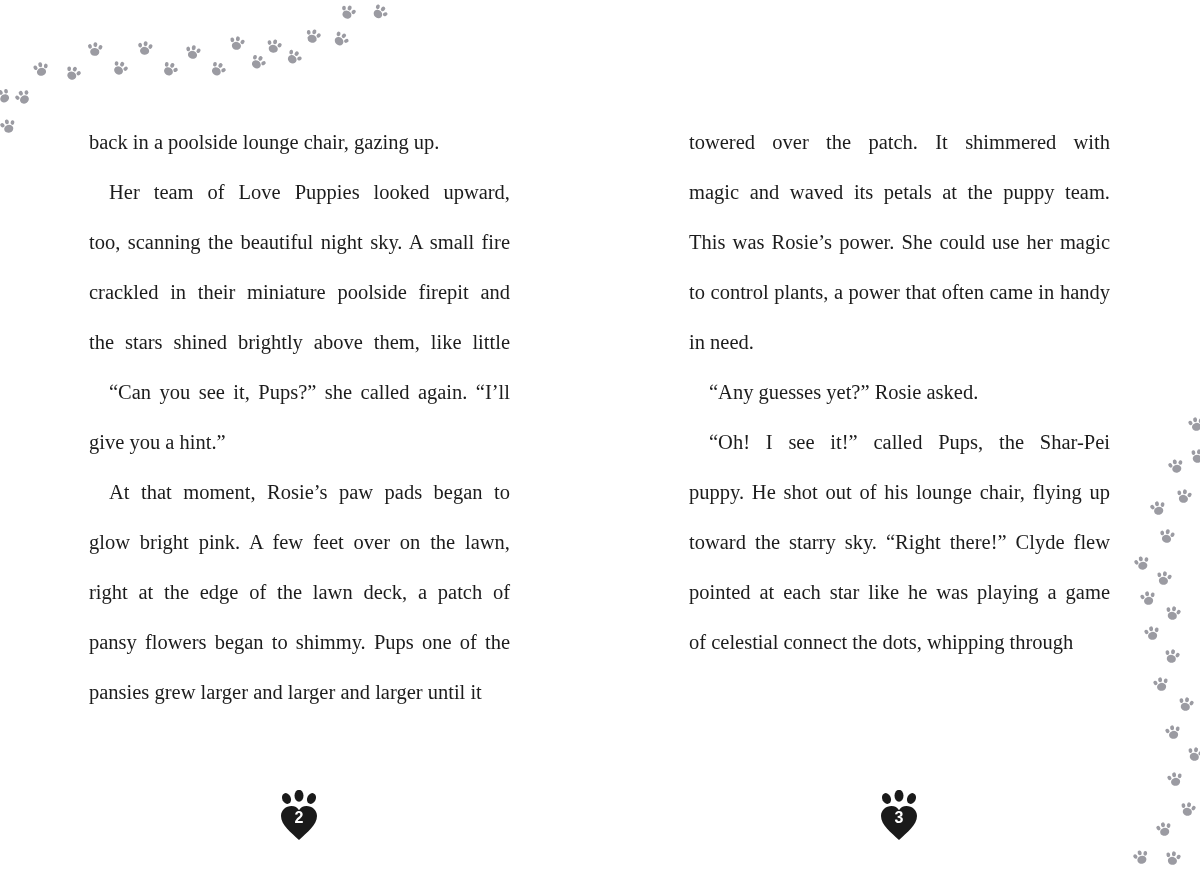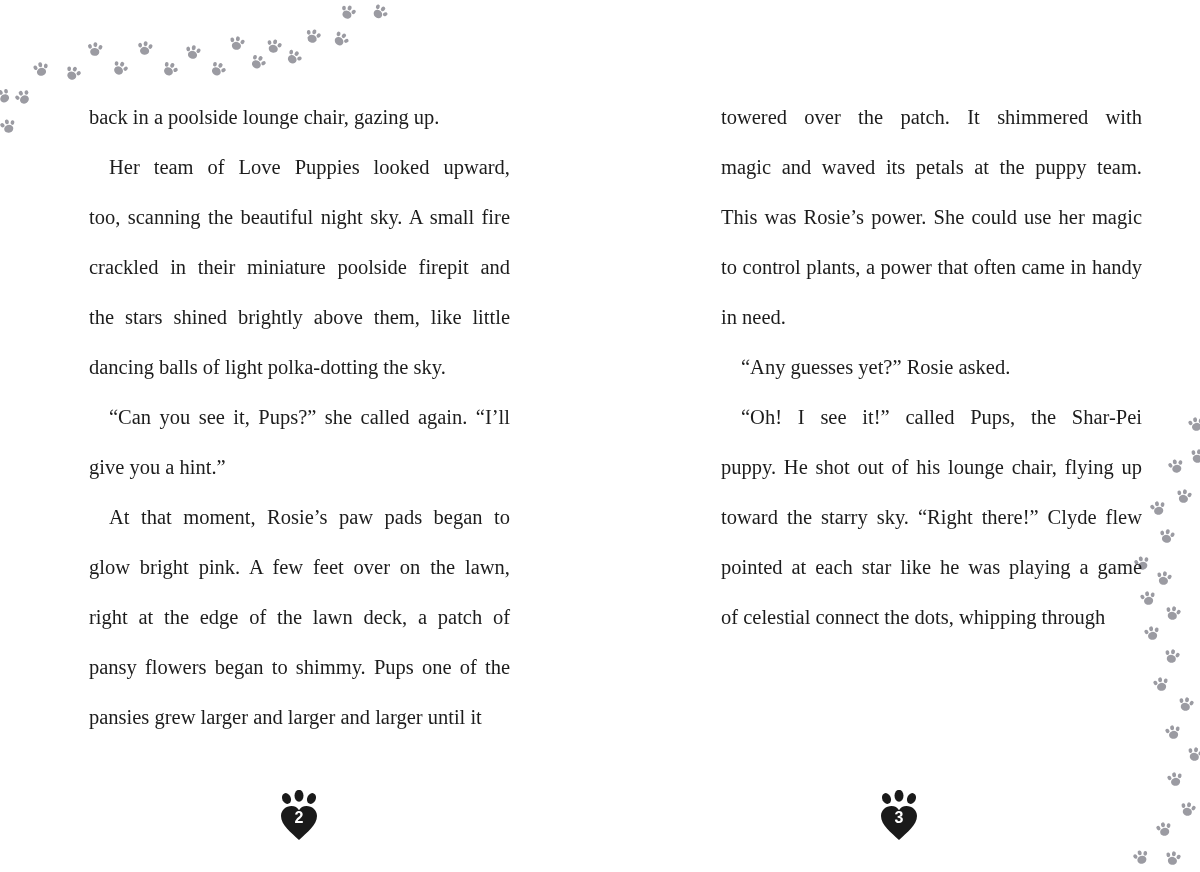--- a/index.html
+++ b/index.html
@@ -12,28 +12,28 @@
   body {
     width: 1200px;
     height: 872px;
     background: #ffffff;
     overflow: hidden;
     position: relative;
     font-family: "Liberation Serif", serif;
   }
   .page-text {
     position: absolute;
-    top: 92px;
+    top: 117px;
     width: 421px;
     color: var(--text-color);
     font-size: 20.5px;
     line-height: 50px;
   }
   .page-text.left  { left: 89px; }
-  .page-text.right { left: 689px; margin-left: 32px; }
+  .page-text.right { left: 689px; }
   .line {
     text-align: justify;
     text-align-last: justify;
   }
   .line.last { text-align-last: left; }
   .line.indent { text-indent: 20px; }
   .paw {
     position: absolute;
     width: 18px;
     height: 18px;
@@ -196,21 +196,20 @@
       <use href="#paw-shape"></use>
     </svg>
   </div>
 
 <div class="page-text left">
     <div class="line last">back in a poolside lounge chair, gazing up.</div>
     <div class="line indent">Her team of Love Puppies looked upward,</div>
     <div class="line">too, scanning the beautiful night sky. A small fire</div>
     <div class="line">crackled in their miniature poolside firepit and</div>
     <div class="line">the stars shined brightly above them, like little</div>
-    <div class="line last">dancing balls of light polka-dotting the sky.</div>
     <div class="line indent">“Can you see it, Pups?” she called again. “I’ll</div>
     <div class="line last">give you a hint.”</div>
     <div class="line indent">At that moment, Rosie’s paw pads began to</div>
     <div class="line">glow bright pink. A few feet over on the lawn,</div>
     <div class="line">right at the edge of the lawn deck, a patch of</div>
     <div class="line">pansy flowers began to shimmy. Pups one of the</div>
     <div class="line last">pansies grew larger and larger and larger until it</div>
   </div>
 
 <div class="page-text right">

